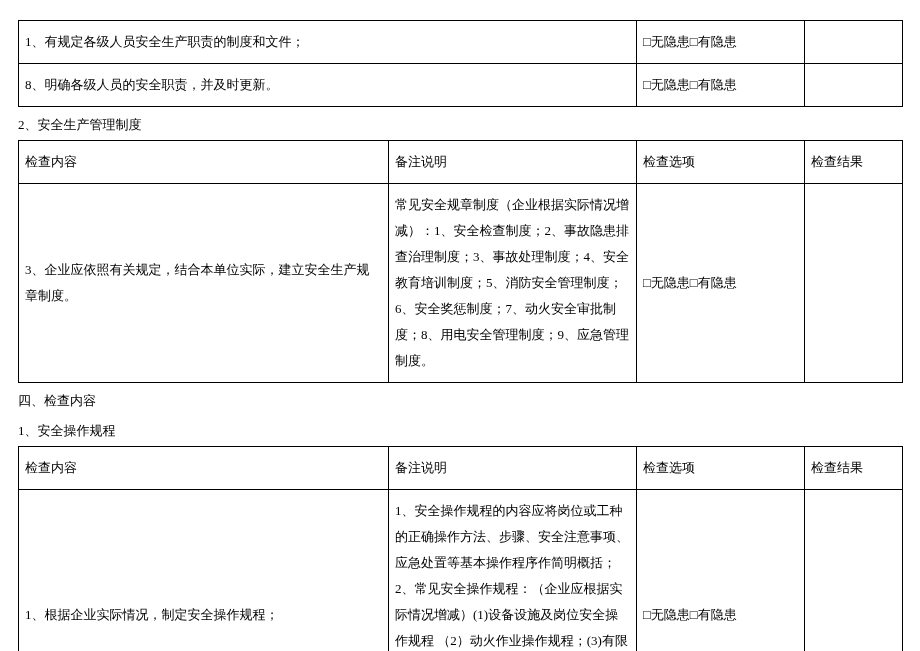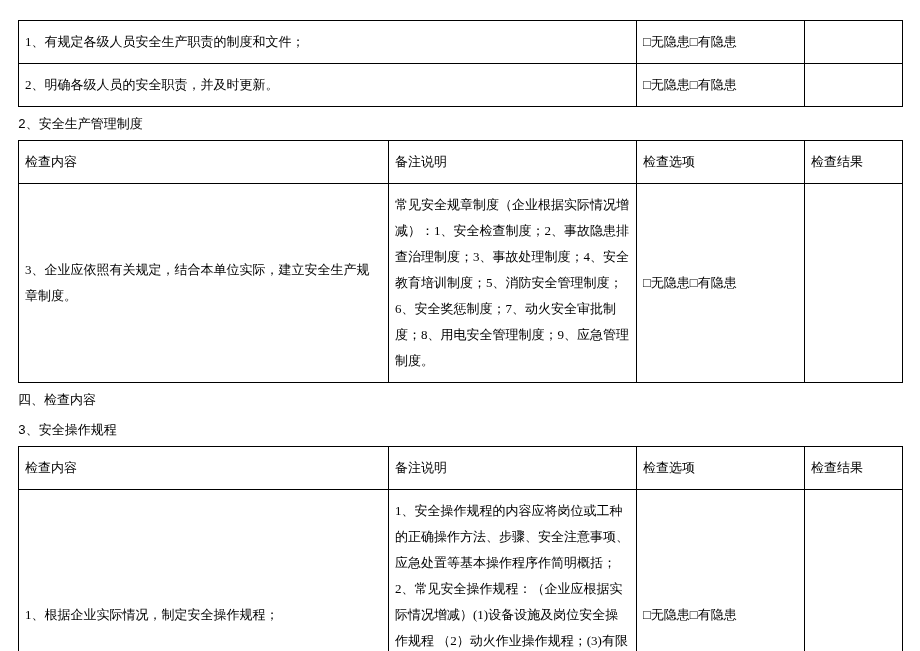--- a/index.html
+++ b/index.html
@@ -22,21 +22,20 @@
       padding: 8px 6px;
       text-align: left;
       vertical-align: middle;
       font-weight: normal;
       line-height: 2.0;
       word-break: break-all;
     }
     .section-title {
       margin: 6px 0 4px 0;
       line-height: 1.8;
-      font-family: Liberation Mono, monospace;
     }
     .col-content { width: 370px; }
     .col-remark  { width: 248px; }
     .col-option  { width: 168px; }
     .col-result  { width: 98px; }
     .tbl-top-col1 { width: 618px; }
     .tbl-top-col2 { width: 168px; }
     .tbl-top-col3 { width: 98px; }
   </style>
 </head>
@@ -50,21 +49,21 @@
   </colgroup>
   <tbody>
       <tr>
     <td>1、有规定各级人员安全生产职责的制度和文件；</td>
     <td>
       <span>□</span><span>无隐患</span><span>□</span><span>有隐患</span>
     </td>
     <td></td>
   </tr>
   <tr>
-    <td>2、明确各级人员的安全职责，并及时更新。</td>
+    <td>8、明确各级人员的安全职责，并及时更新。</td>
     <td>
       <span>□</span><span>无隐患</span><span>□</span><span>有隐患</span>
     </td>
     <td></td>
   </tr>
 </tbody>
   </table>
 
 <div class="section-title">2、安全生产管理制度</div>
 
@@ -87,21 +86,21 @@
     <td>常见安全规章制度（企业根据实际情况增减）：1、安全检查制度；2、事故隐患排查治理制度；3、事故处理制度；4、安全教育培训制度；5、消防安全管理制度；6、安全奖惩制度；7、动火安全审批制度；8、用电安全管理制度；9、应急管理制度。</td>
     <td>
       <span>□</span><span>无隐患</span><span>□</span><span>有隐患</span>
     </td>
     <td></td>
   </tr>
 </tbody>
   </table>
 
 <div class="section-title">四、检查内容</div>
-<div class="section-title">3、安全操作规程</div>
+<div class="section-title">1、安全操作规程</div>
 
 <table>
   <colgroup>
     <col class="col-content">
       <col class="col-remark">
       <col class="col-option">
       <col class="col-result">
   </colgroup>
   <tbody>
       <tr>

